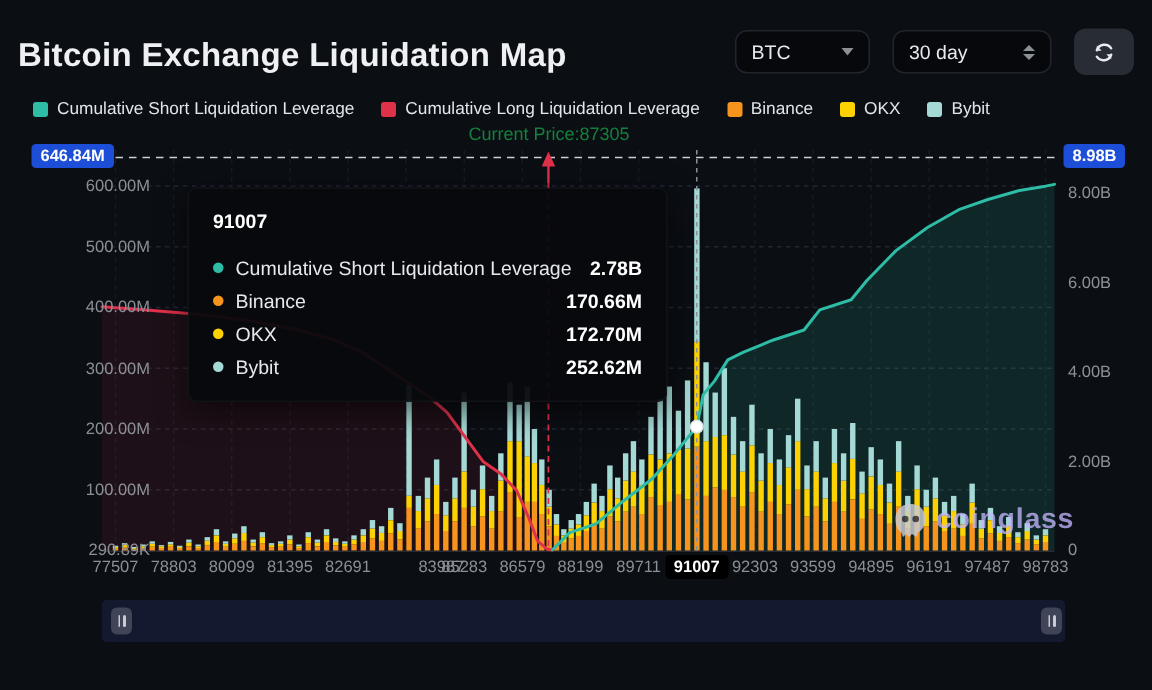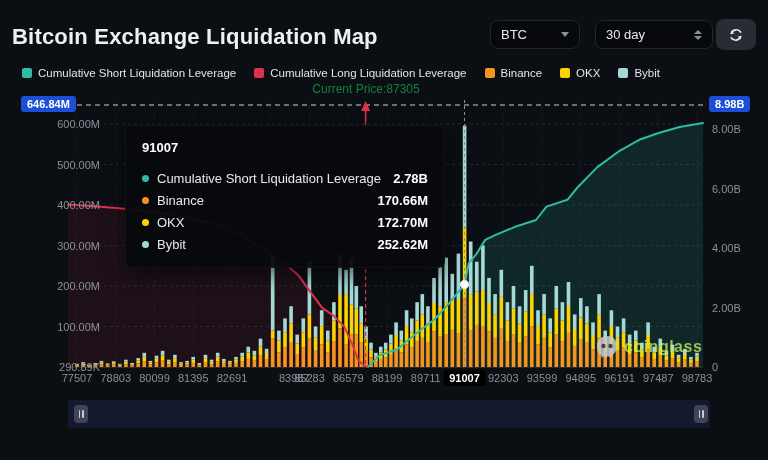--- a/index.html
+++ b/index.html
@@ -3,21 +3,21 @@
 <meta charset="utf-8">
 <style>
   html,body{margin:0;padding:0;background:#0b0e13;}
   .app{position:relative;width:768px;height:460px;overflow:hidden;background:#0b0e13;
        font-family:"Liberation Sans",sans-serif;}
   .title{position:absolute;left:12px;top:24px;font-size:22px;font-weight:700;color:#eef0f3;letter-spacing:.2px;}
   .select{position:absolute;height:29px;background:#06080b;border:1px solid #20252e;border-radius:8px;
           color:#e8eaed;font-size:13px;display:flex;align-items:center;justify-content:space-between;
           padding:0 10px;box-sizing:border-box;cursor:pointer;}
   .select-btc{left:490px;top:20px;width:90px;}
-  .select-range{left:595px;top:20px;width:118px;}
+  .select-range{left:595px;top:20px;width:106px;}
   .caret-down{width:0;height:0;border-left:4px solid transparent;border-right:4px solid transparent;
               border-top:5px solid #8b9097;}
   .caret-updown{display:flex;flex-direction:column;gap:2px;align-items:center;}
   .caret-updown i{display:block;width:0;height:0;border-left:4px solid transparent;border-right:4px solid transparent;}
   .caret-updown .up{border-bottom:4px solid #8b9097;}
   .caret-updown .dn{border-top:4px solid #8b9097;}
   .refresh-btn{position:absolute;left:716px;top:19px;width:40px;height:31px;background:#272c35;border-radius:8px;
                display:flex;align-items:center;justify-content:center;cursor:pointer;}
   .legend{position:absolute;top:67px;left:0;width:768px;display:flex;justify-content:center;gap:18px;
           transform:translateX(-43px);}
@@ -32,21 +32,21 @@
   .tick-x{transform:translateX(-50%);}
   .tick-x-badge{background:#000;color:#fff;font-weight:700;padding:2px 6px;border-radius:3px;transform:translateX(-50%);}
   .tooltip{position:absolute;left:125px;top:125px;width:320px;box-sizing:border-box;
            background:rgba(7,9,13,0.95);border:1px solid rgba(255,255,255,0.04);border-radius:6px;
            padding:14px 16px 12px;box-shadow:0 6px 20px rgba(0,0,0,0.55);}
   .tooltip-title{font-size:13px;font-weight:700;color:#fff;margin-bottom:12px;}
   .tooltip-row{display:flex;align-items:center;gap:8px;height:22px;font-size:13px;color:#e6e8ec;}
   .tooltip-dot{width:7px;height:7px;border-radius:50%;flex:0 0 auto;}
   .tooltip-val{margin-left:auto;font-weight:700;color:#fff;}
   .watermark{position:absolute;left:594px;top:334px;display:flex;align-items:center;gap:4px;opacity:.9;pointer-events:none;}
-  .watermark-text{font-size:16px;font-weight:700;color:#bef264;opacity:.85;letter-spacing:.5px;}
+  .watermark-text{font-size:19px;font-weight:700;color:#c4b5fd;opacity:.85;letter-spacing:.5px;}
   .navigator{position:absolute;left:68px;top:400px;width:642px;height:28px;background:#141930;border-radius:3px;}
   .nav-handle{position:absolute;top:5px;width:14px;height:18px;background:#3f4556;border-radius:4px;
               display:flex;align-items:center;justify-content:center;gap:2px;cursor:ew-resize;}
   .nav-handle span{display:block;width:1.5px;height:8px;background:#c9ccd4;border-radius:1px;}
   .nav-handle-left{left:6px;}
   .nav-handle-right{right:2px;}
   svg.chart{position:absolute;left:0;top:0;}
 </style>
 </head>
 <body>

